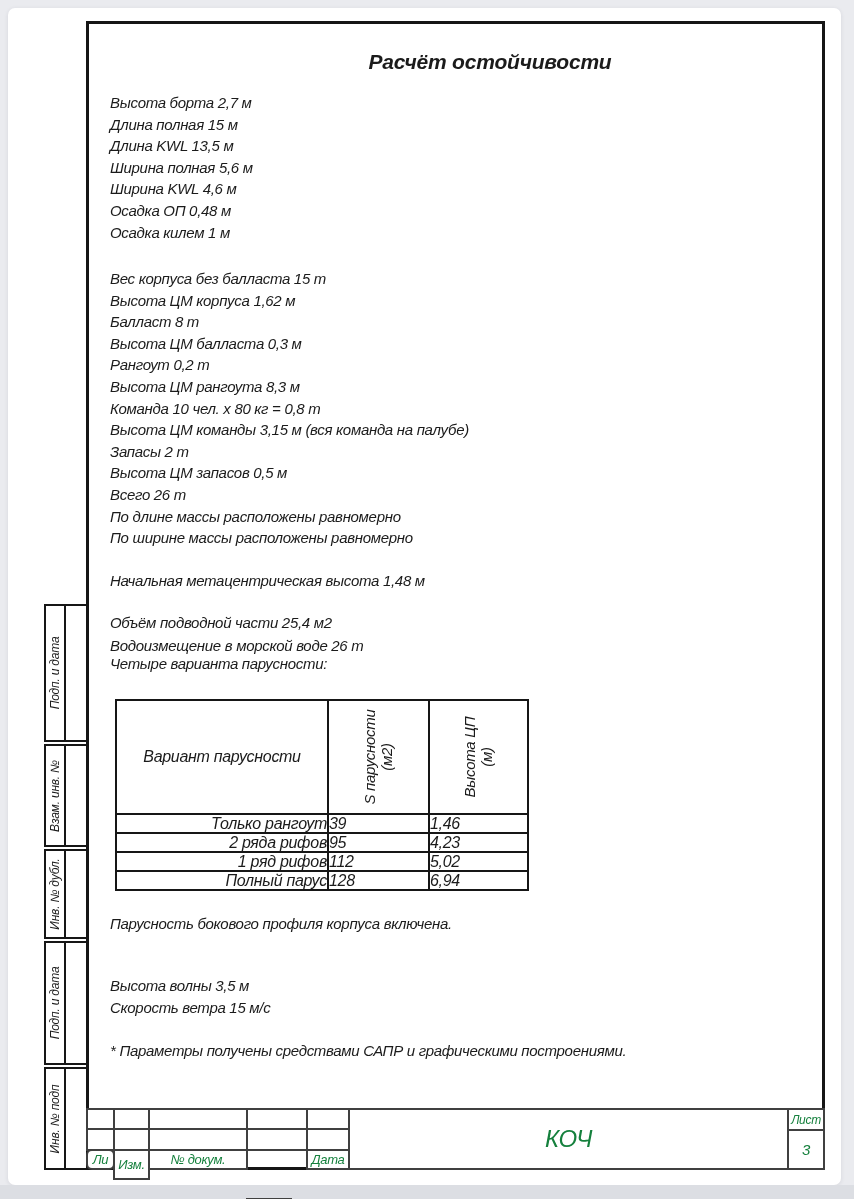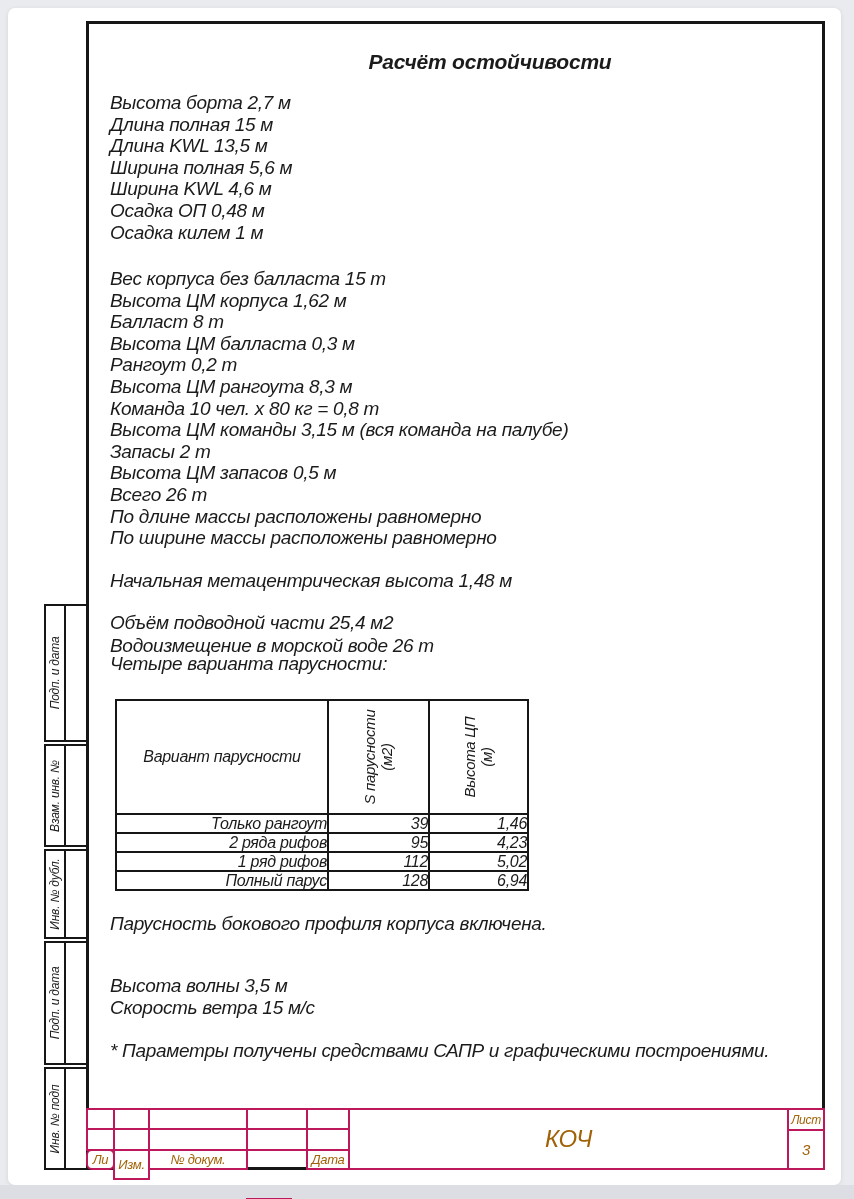--- a/index.html
+++ b/index.html
@@ -23,21 +23,21 @@
   .frame {
     position: absolute; left: 86px; top: 21px; width: 739px; height: 1149px;
     border: 3px solid #161616;
   }
   .gost { font-style: italic; letter-spacing: -0.3px; color: #1b1b1b; }
   .doc-title {
     position: absolute; left: 86px; top: 50px; width: 808px;
     text-align: center; font-size: 21px; font-weight: bold;
     font-style: italic; letter-spacing: -0.2px; white-space: nowrap;
   }
-  .tblock { position: absolute; font-size: 19px; line-height: 21.6px; white-space: nowrap; }
+  .tblock { position: absolute; font-size: 15px; line-height: 21.6px; white-space: nowrap; }
   .tblock div { min-height: 21.6px; }
   #block-hull   { left: 110px; top: 92px; }
   #block-load   { left: 110px; top: 268px; }
   #line-meta    { left: 110px; top: 570px; }
   #block-volume { left: 110px; top: 612px; line-height: 22.5px; }
   #line-sail-intro { left: 110px; top: 653px; }
   #line-sail-note  { left: 110px; top: 913px; }
   #block-cond   { left: 110px; top: 975px; }
   #line-footnote{ left: 110px; top: 1040px; }
 
@@ -46,40 +46,40 @@
     position: absolute; left: 115px; top: 699px;
     border-collapse: collapse; table-layout: fixed;
   }
   .sail-table th, .sail-table td {
     border: 2px solid #161616; font-weight: normal;
     font-style: italic; letter-spacing: -0.3px; color: #1b1b1b;
   }
   .sail-table th { height: 114px; font-size: 16px; text-align: center; vertical-align: middle; }
   .sail-table td { height: 17px; font-size: 16px; line-height: 17px; }
   .sail-table td.c-variant { text-align: right; padding-left: 12px; }
-  .sail-table td.c-num { text-align: right; }
+  .sail-table td.c-num { text-align: left; }
   .rot-wrap { display: flex; align-items: center; justify-content: center; height: 100%; }
   .rot { transform: rotate(-90deg); white-space: nowrap; text-align: center; line-height: 17px; font-size: 15px; }
   .rot span { display: block; }
 
   
   .stamp-cell {
     position: absolute; border: 2px solid #161616; background: #fff;
   }
   .stamp-label {
     display: flex; align-items: center; justify-content: center;
     font-size: 12px; font-style: italic; letter-spacing: -0.2px;
   }
   .stamp-label span { transform: rotate(-90deg); white-space: nowrap; }
 
   
   .tb-cell {
-    position: absolute; border: 2px solid #be185d; background: #fff;
+    position: absolute; border: 2px solid #404040; background: #fff;
     display: flex; align-items: center; justify-content: center;
-    font-style: italic; letter-spacing: -0.3px; color: #a16207;
+    font-style: italic; letter-spacing: -0.3px; color: #15803d;
   }
   .tb-label { font-size: 13px; }
   .tb-doc-name { font-size: 24px; }
   .tb-sheet-label { font-size: 12px; }
   .tb-sheet-num { font-size: 15px; }
 </style>
 </head>
 <body>
 
 <div class="sheet"></div>

